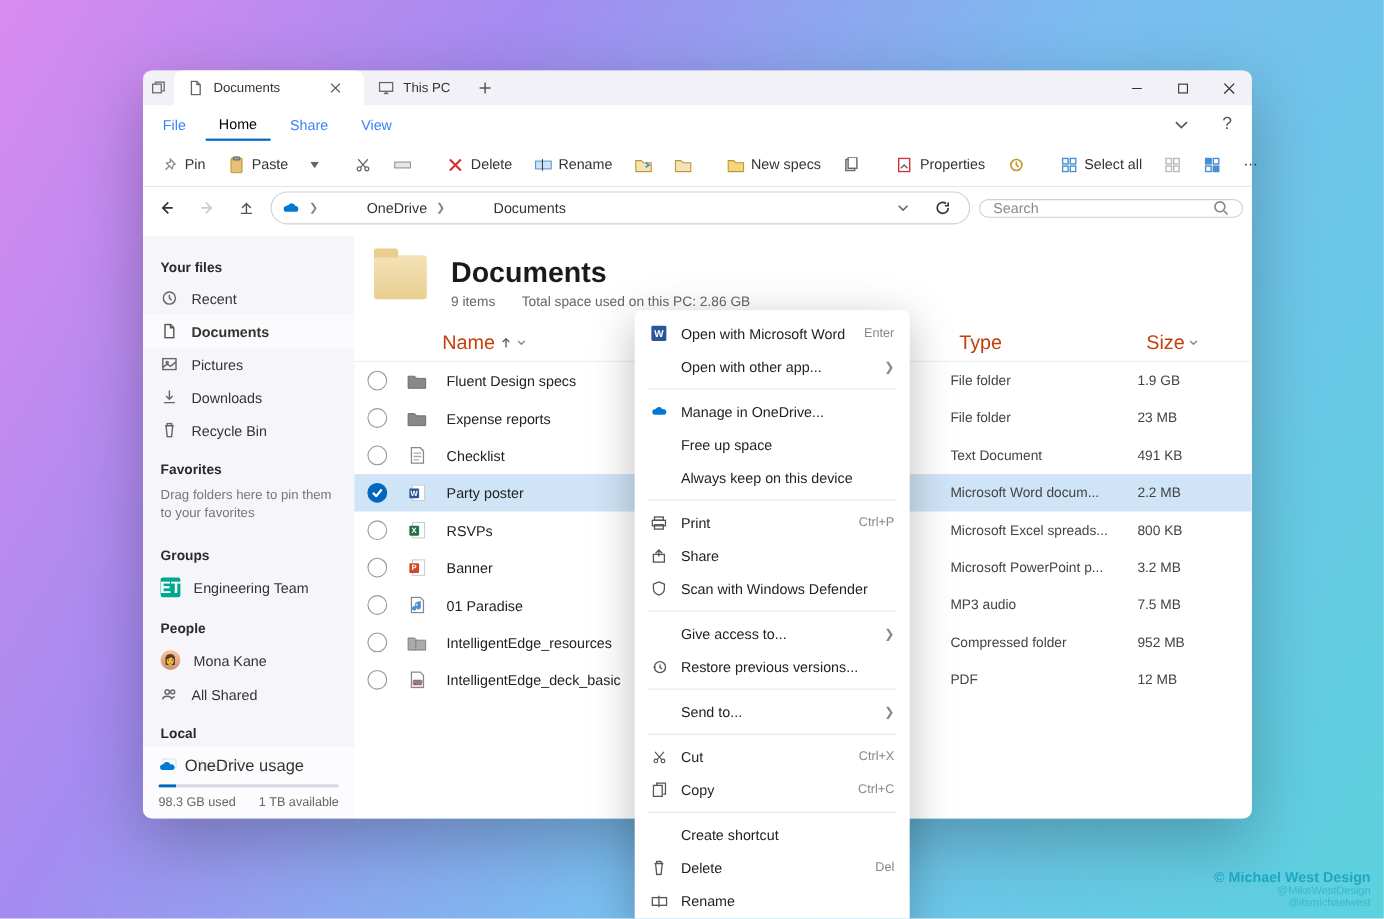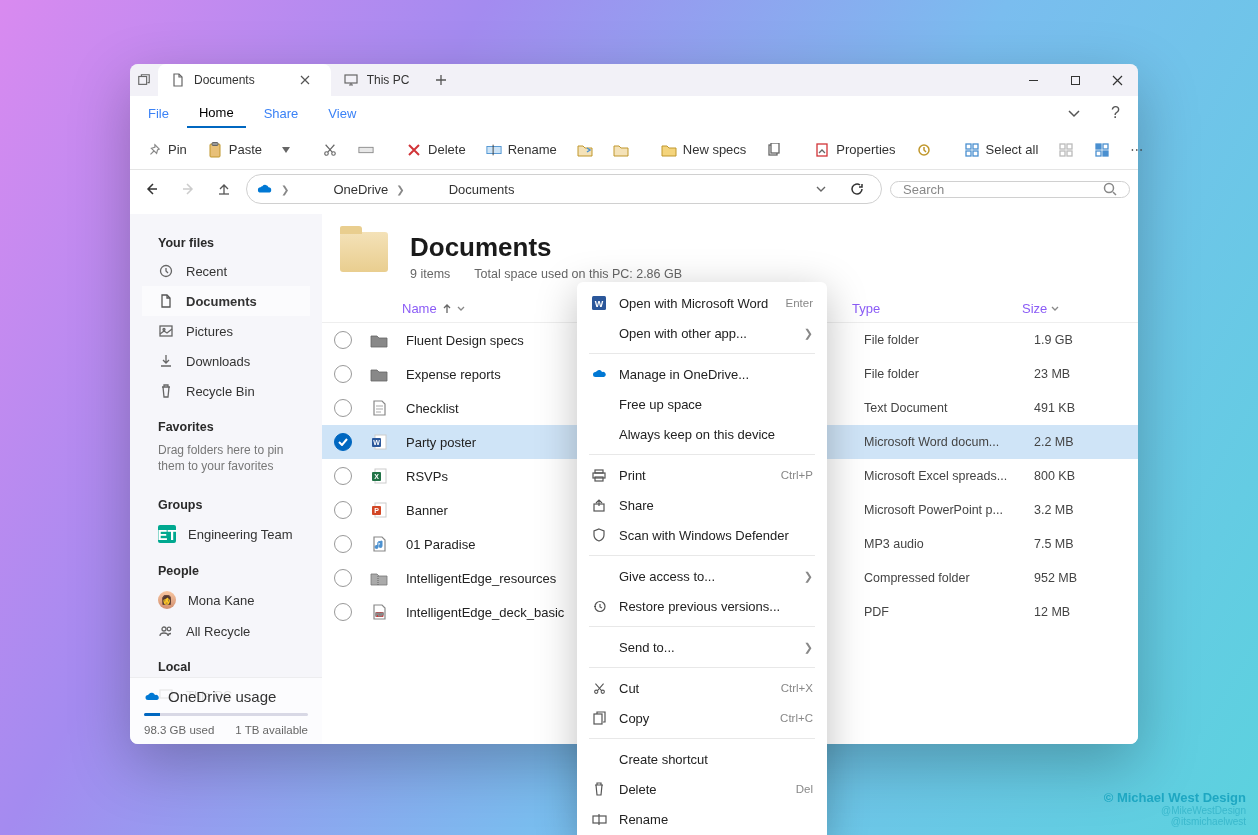--- a/index.html
+++ b/index.html
@@ -24,40 +24,40 @@
 .addressbar-row { height: 44px; display: flex; align-items: center; gap: 8px; padding: 0 8px 6px; background: #fff; }
 .nav-btn { width: 28px; height: 28px; display: flex; align-items: center; justify-content: center; color: #555; border-radius: 4px; cursor: pointer; }
 .nav-btn.disabled { color: #bbb; cursor: default; }
 .addressbar { flex: 1; height: 30px; border: 1px solid #d0d0d0; border-radius: 15px; display: flex; align-items: center; padding: 0 10px; gap: 8px; font-size: 13px; color: #333; }
 .addressbar .crumb { display: flex; align-items: center; gap: 8px; margin-left: 36px; }
 .addressbar .chev { color: #888; font-size: 10px; }
 .addressbar .spacer { flex: 1; }
 .searchbox { width: 240px; height: 17px; border: 1px solid #d0d0d0; border-radius: 15px; display: flex; align-items: center; padding: 0 12px; gap: 8px; font-size: 13px; color: #888; }
 .body { flex: 1; display: flex; overflow: hidden; }
 .sidebar { width: 192px; background: rgba(230,228,240,.35); display: flex; flex-direction: column; border-radius: 0 0 0 8px; padding-top: 12px; overflow: hidden; position: relative; }
-.side-section { padding: 4px 12px; }
+.side-section { padding: 4px 0; }
 .side-head { padding: 6px 16px 6px; font-size: 12.5px; color: #2a2a2a; font-weight: 600; }
 .side-hint { padding: 2px 16px 10px; font-size: 12px; color: #777; line-height: 1.35; }
 .side-item { display: flex; align-items: center; gap: 12px; padding: 7px 16px; font-size: 13px; color: #333; cursor: pointer; }
 .side-item.active { background: rgba(255,255,255,.6); font-weight: 600; }
 .side-item .ic { width: 16px; height: 16px; display: flex; align-items: center; justify-content: center; color: #555; }
 .side-group-chip { width: 18px; height: 18px; background: #00a88f; color: #fff; font-size: 15px; font-weight: 600; display: flex; align-items: center; justify-content: center; border-radius: 2px; }
 .avatar { width: 18px; height: 18px; border-radius: 50%; background: linear-gradient(#f8c6a0,#d28f6f); display: flex; align-items: center; justify-content: center; font-size: 9px; color: #fff; }
 .onedrive-usage { position: absolute; bottom: 0; left: 0; right: 0; background: rgba(255,255,255,.7); padding: 10px 14px 8px; border-top: 1px solid rgba(0,0,0,.06); }
 .od-label { display:flex; align-items:center; gap:8px; font-size:15px; color:#333; margin-bottom:8px;}
 .od-bar { height: 3px; background: #d8d8e5; border-radius: 2px; overflow: hidden; margin-bottom: 8px; }
 .od-bar-fill { height:100%; width: 10%; background:#0067c0; }
 .od-stats { display:flex; justify-content: space-between; font-size:11.5px; color:#666; }
 .main { flex: 1; display: flex; flex-direction: column; background: #fff; border-radius: 0 0 8px 0; overflow-y: auto; }
 .main-header { display: flex; align-items: flex-start; gap: 22px; padding: 18px 24px 12px 18px; }
 .big-folder { width: 48px; height: 40px; background: linear-gradient(#f4e2b8,#e9ce8f); border-radius: 3px; position: relative; }
 .big-folder::before { content:''; position:absolute; top:-6px; left:0; width:22px; height:8px; background:#e9ce8f; border-radius:2px 3px 0 0; }
 .main-title { font-size: 26px; font-weight: 600; color: #1a1a1a; }
 .main-sub { font-size: 12.5px; color: #666; margin-top: 4px; display:flex; gap:24px;}
-.columns { display: flex; padding: 8px 36px 6px 80px; font-size: 13px; color: #8b5cf6; border-bottom: 1px solid #eee; align-items: center; }
+.columns { display: flex; padding: 8px 16px 6px 80px; font-size: 18px; color: #c2410c; border-bottom: 1px solid #eee; align-items: center; }
 .col-name { flex: 1; display:flex; align-items:center; gap:6px; }
 .col-date { width: 180px; }
 .col-type { width: 170px; }
 .col-size { width: 80px; display:flex; align-items:center; gap:4px;}
 .filelist { }
 .row { display: flex; align-items: center; padding: 8px 24px 8px 12px; font-size: 13px; color: #222; }
 .row.selected { background: #cfe4f7; }
 .row .chk { width: 18px; height: 18px; border: 1.5px solid #999; border-radius: 50%; margin-right: 16px; display:flex; align-items:center; justify-content:center; }
 .row.selected .chk { background:#0067c0; border-color:#0067c0; color:#fff; }
 .row .fic { width: 22px; margin-right: 16px; display:flex; align-items:center; justify-content:center; }
@@ -412,21 +412,21 @@
             <span>Mona Kane</span>
           </div>
         <div class="side-item">
             <span class="ic">
               <svg width="14" height="12" viewBox="0 0 14 12" fill="none" stroke="#666" stroke-width="1.3">
                 <circle cx="5" cy="4" r="2"></circle>
                 <circle cx="10" cy="4" r="1.8"></circle>
                 <path d="M1 11c0-2 2-3 4-3s4 1 4 3M9 11c0-1.5 1.5-2.5 3-2.5"></path>
               </svg>
             </span>
-            <span>All Recycle</span>
+            <span>All Shared</span>
           </div>
       </div>
       <div class="side-section">
         <div class="side-head">Local</div>
         <div class="side-item" style="opacity:.5;">
             <span class="ic">
               <svg width="14" height="12" viewBox="0 0 14 12" fill="none" stroke="#666" stroke-width="1.2">
                 <rect x="1" y="1" width="12" height="8"></rect>
               </svg>
             </span>

